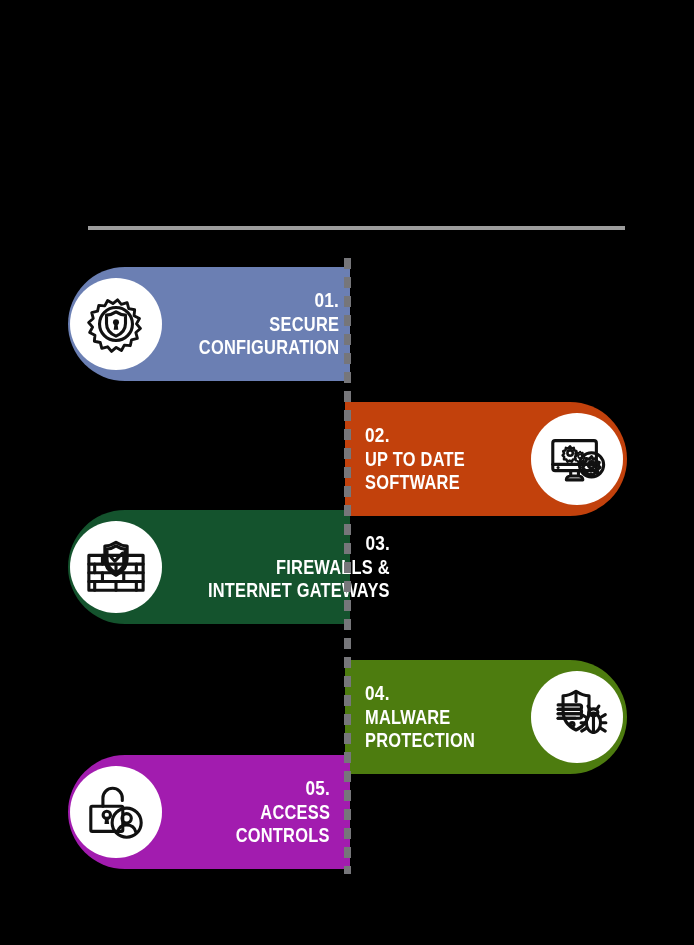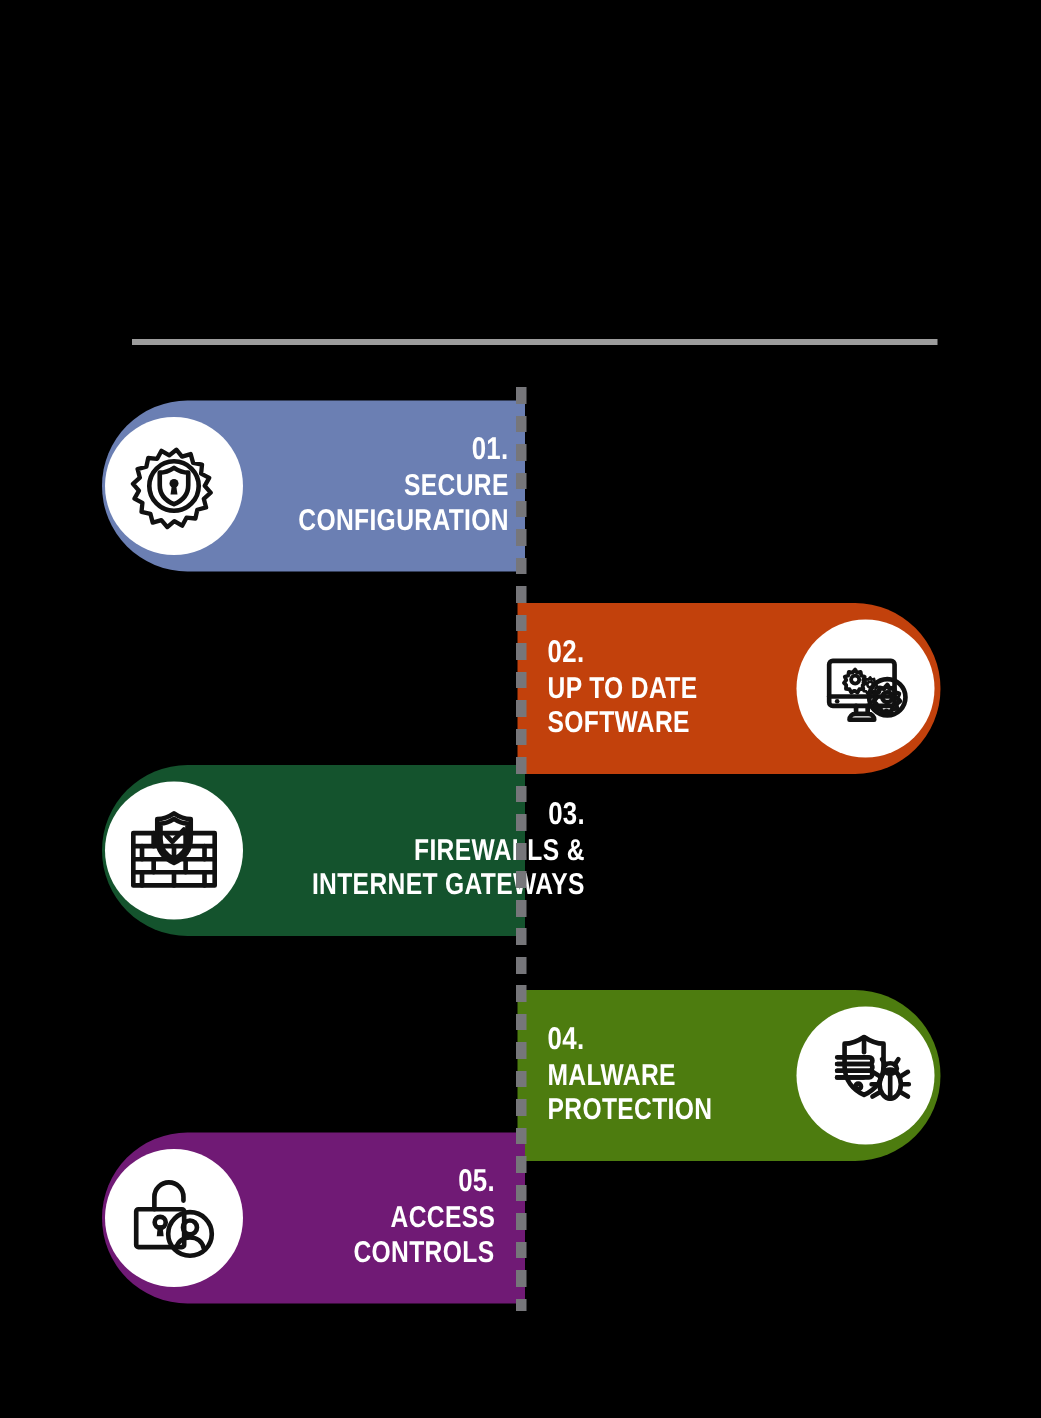--- a/index.html
+++ b/index.html
@@ -226,21 +226,21 @@
           <path class="ico-stroke" d="M11 6.5v19.5"></path>
           <ellipse class="ico-stroke" cx="11" cy="5.2" rx="4.6" ry="3.6"></ellipse>
           <path class="ico-stroke" d="M7.8 2.4 5.4 -1.2M14.2 2.4 16.6 -1.2"></path>
           <path class="ico-stroke" d="M3.8 10.5-1.2 7.5M3.4 16h-5.2M3.8 21.5-1.2 24.5"></path>
           <path class="ico-stroke" d="M18.2 10.5 23.2 7.5M18.6 16h5.2M18.2 21.5 23.2 24.5"></path>
         </g>
       </svg>
     </div>
   </div>
 
-  <div class="card left" id="card-5" style="top: 755px; background: #701a75; gap: 24px;">
+  <div class="card left" id="card-5" style="top: 755px; background: #a21caf; gap: 24px;">
     <div class="icon-bubble">
       <svg viewBox="0 0 64 64">
         <path class="ico-stroke" d="M18.5 26V17.5c0-5.5 4.5-10 10-10s10 4.5 10 10v2.5"></path>
         <rect class="ico-stroke" x="6" y="26" width="33" height="26" rx="1.5"></rect>
         <circle class="ico-stroke" cx="22.5" cy="35" r="3.8"></circle>
         <path class="ico-fill-dark" d="M21 37h3l.9 7.5h-4.8Z"></path>
         <circle class="ico-stroke" cx="43" cy="43" r="15" fill="#ffffff"></circle>
         <circle class="ico-stroke" cx="43" cy="38.5" r="4.8"></circle>
         <path class="ico-stroke" d="M33.6 52.6c1.1-4.6 4.9-7.2 9.4-7.2s8.3 2.6 9.4 7.2"></path>
       </svg>

